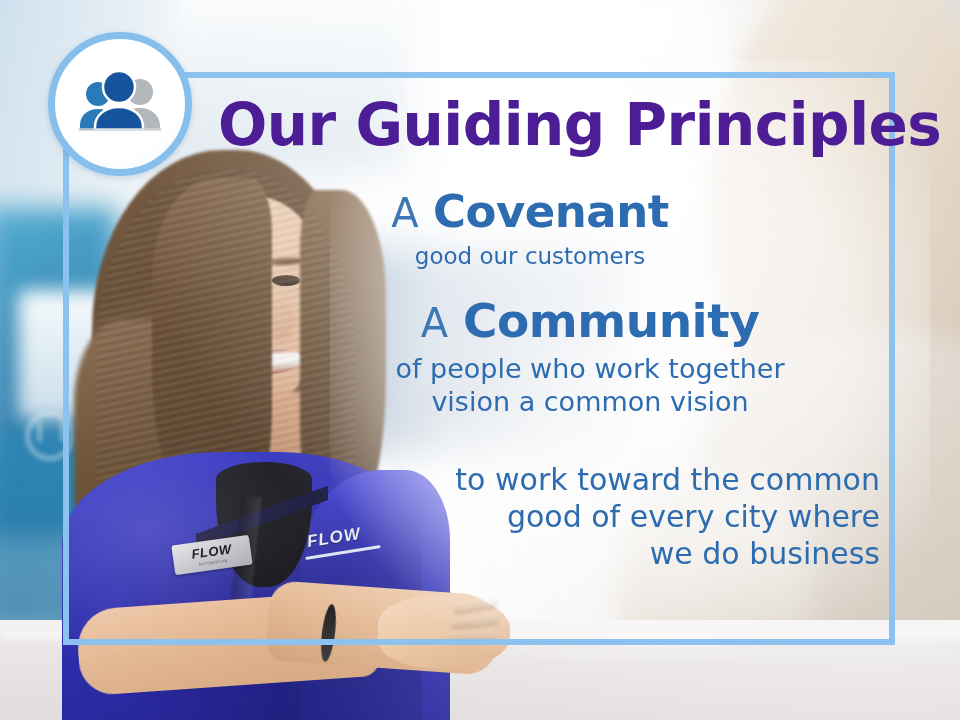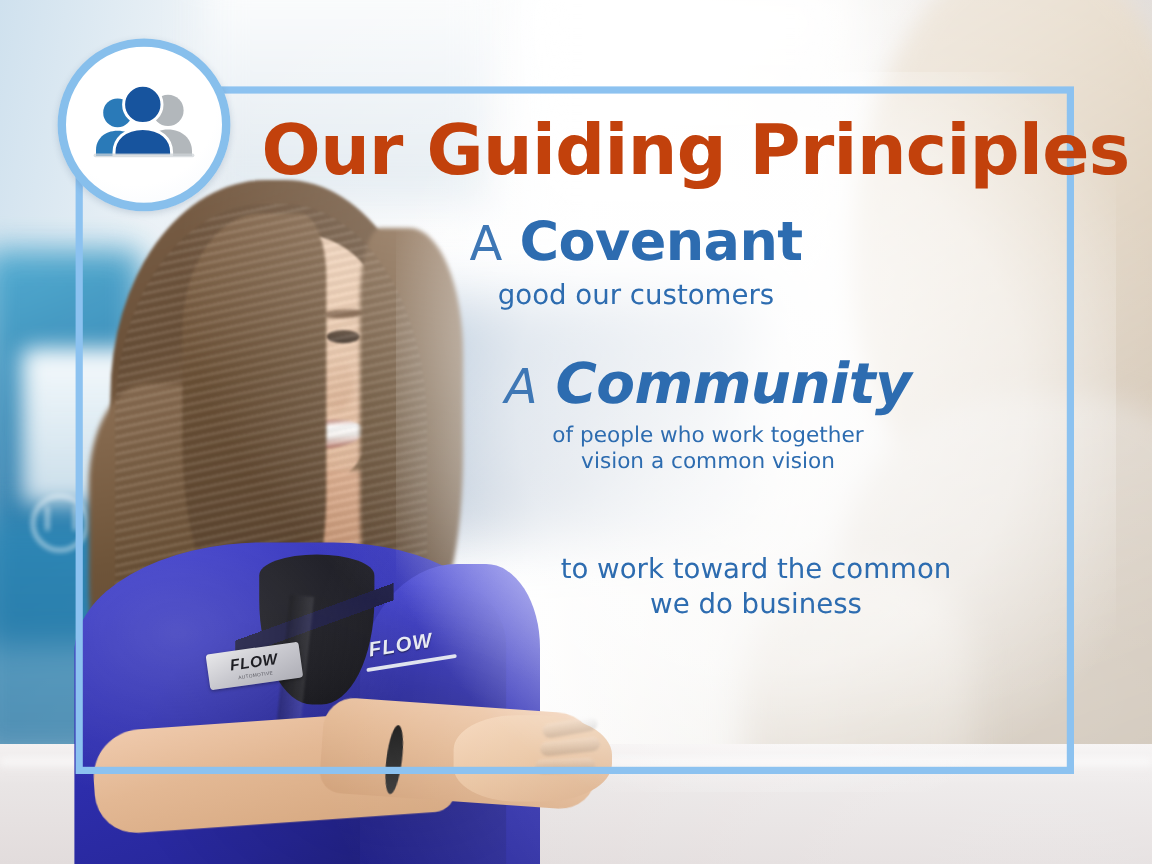--- a/index.html
+++ b/index.html
@@ -458,21 +458,21 @@
   
   .title {
     position: absolute;
     left: 218px; top: 96px;
     width: 660px;
     font-family: "DejaVu Sans", sans-serif;
     font-weight: bold;
     font-size: 58px;
     line-height: 1;
     letter-spacing: -0.5px;
-    color: #c2410c;
+    color: #4c1d95;
     text-align: center;
     white-space: nowrap;
   }
   .principle { margin-bottom: 4px; }
 
   .p-head {
     font-family: "DejaVu Sans", sans-serif;
     font-size: 44px;
     line-height: 1.06;
     color: #2d6cb0;
@@ -498,26 +498,26 @@
     margin-top: 6px;
   }
   .p-sub b { font-weight: normal; }
   .p-sub .ln { display: block; white-space: nowrap; }
 
   
   #block-covenant   { position:absolute; left: 300px; top: 178px; width: 460px; }
   #block-community  { position:absolute; left: 332px; top: 296px; width: 516px; }
   #block-commitment { position:absolute; left: 380px; top: 455px; width: 500px; }
 
-  #block-covenant   .p-head { font-size: 45px; }
-  #block-community  .p-head { font-size: 47px; font-style: italic; }
+  #block-covenant   .p-head { font-size: 45px; margin-top: 10px; }
+  #block-community  .p-head { font-size: 47px; }
   #block-commitment .p-head { font-size: 47px; }
 
-  #block-community  .p-sub { font-size: 18px; }
-  #block-commitment .p-sub { font-size: 23px; }
+  #block-community  .p-sub { font-size: 27px; }
+  #block-commitment .p-sub { font-size: 30px; text-align: right; }
 </style>
 </head>
 <body>
 
 <div id="stage">
 
   <div class="photo">
     <div class="bg-base"></div>
     <div class="bg-ceiling"></div>
     <div class="bg-window"></div>
@@ -613,17 +613,18 @@
     </div>
     <div class="p-sub">
         <span class="ln"><span>of </span><b>people who work together</b></span>
         <span class="ln"><span>vision a common vision</span></span>
       </div>
   </div>
 
   <div id="block-commitment" class="principle">
     <div class="p-sub">
         <span class="ln"><span>to work toward the </span><b>common</b></span>
+        <span class="ln"><b>good of every city</b><span> where</span></span>
         <span class="ln"><span>we do business</span></span>
       </div>
   </div>
 
 </div>
 
 </body></html>

